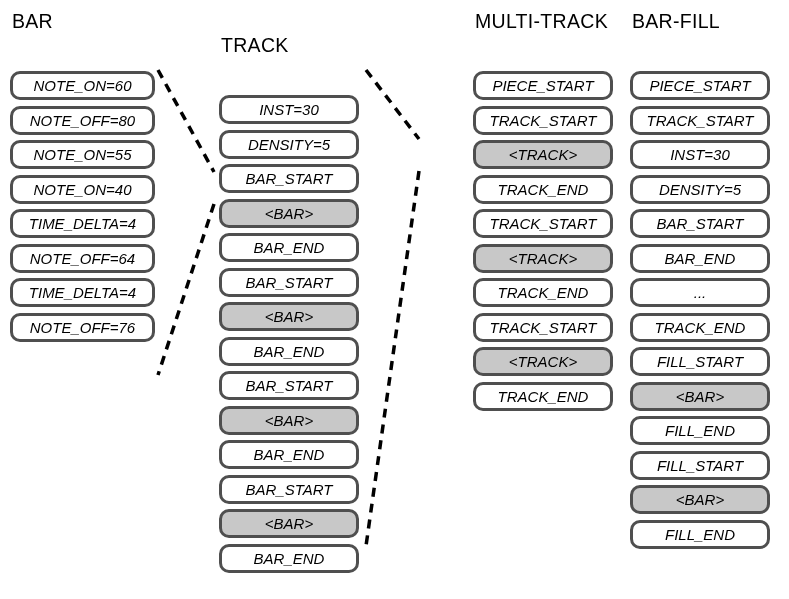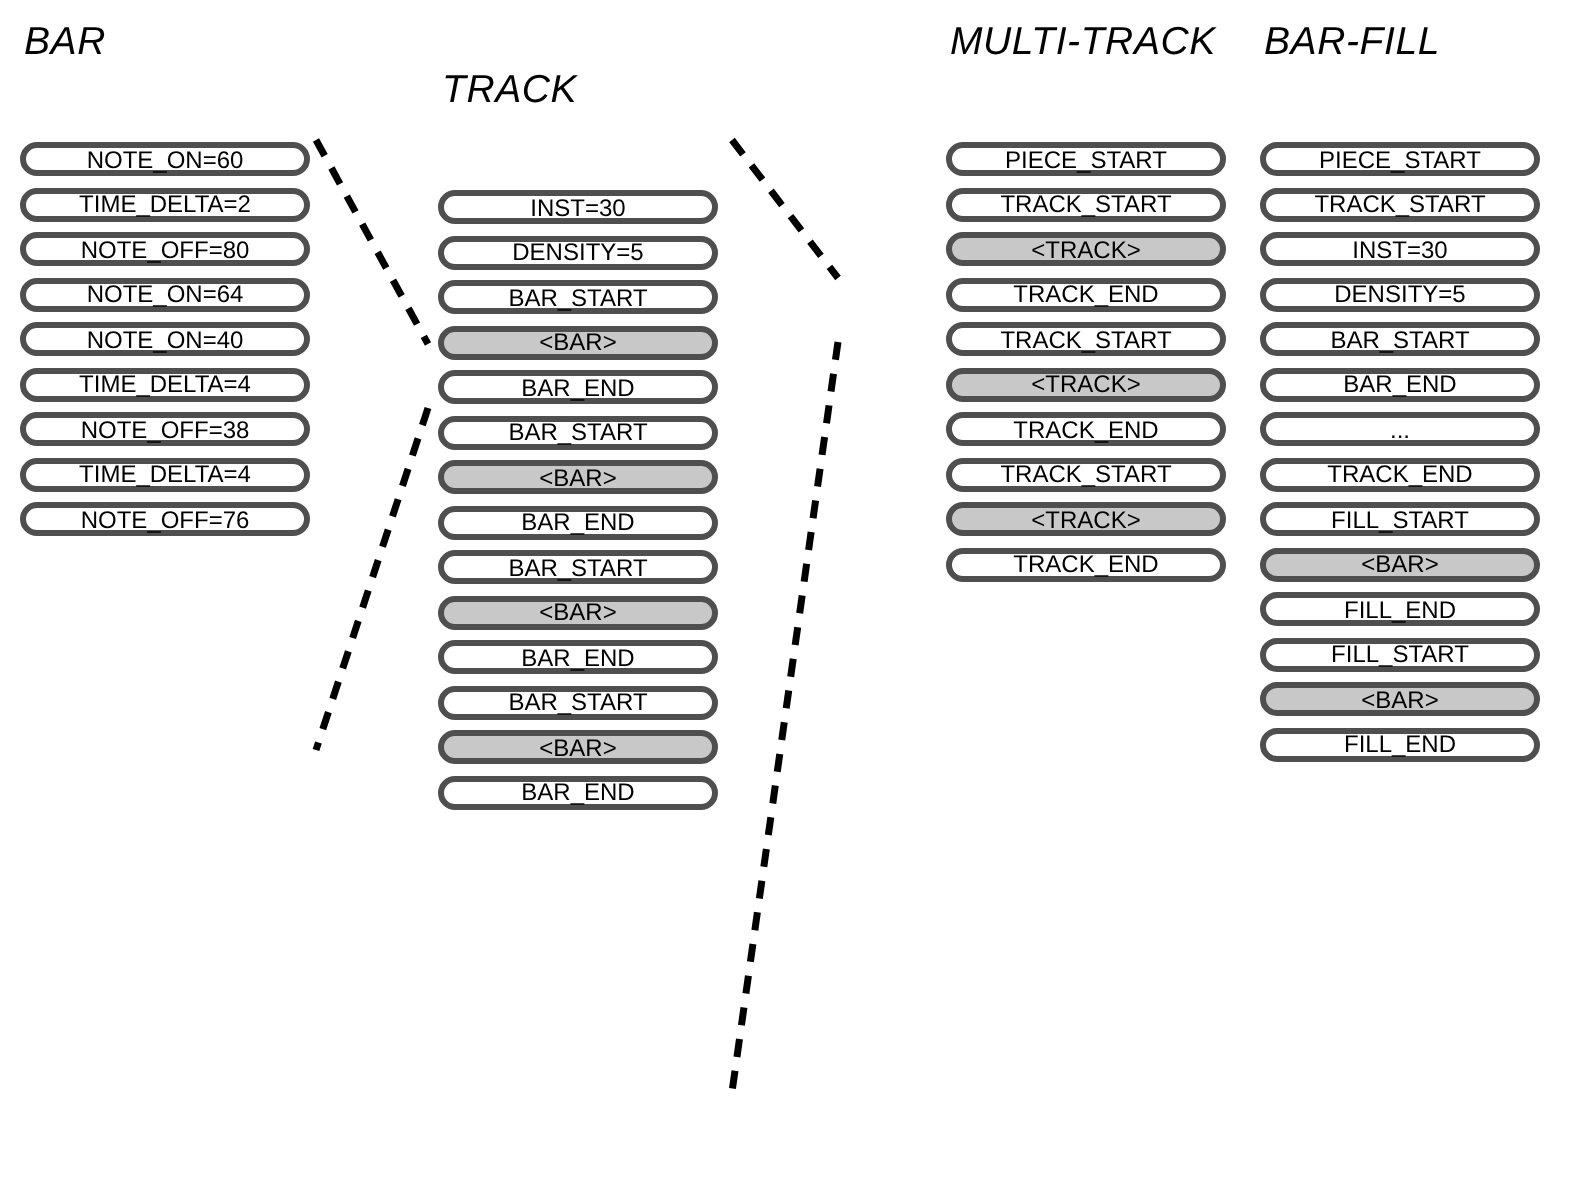--- a/index.html
+++ b/index.html
@@ -23,41 +23,41 @@
   .column-header {
     position: absolute;
     top: 10px;
     left: 2px;
     font-size: 19.5px;
     line-height: 22px;
     font-weight: 400;
     color: var(--text, #000000);
     letter-spacing: 0.3px;
     white-space: nowrap;
-    font-style: italic;
   }
   .stack {
     position: absolute;
     top: 71px;
     left: 0;
     right: 0;
   }
   .token {
     box-sizing: border-box;
-    height: 17px;
+    height: 29px;
     margin-bottom: 5.5px;
     border: 3px solid var(--box-border, #4f4f4f);
     border-radius: 10px;
     background: var(--box-fill, #ffffff);
     color: var(--text, #000000);
-    font-size: 12px;
+    font-size: 15px;
     display: flex;
     align-items: center;
     justify-content: center;
     white-space: nowrap;
+    font-style: italic;
   }
   .token.highlight {
     background: var(--highlight-fill, #c8c8c8);
   }
   svg.connectors {
     position: absolute;
     top: 0;
     left: 0;
     width: 789px;
     height: 599px;
@@ -79,26 +79,25 @@
     <line class="connector" x1="158" y1="70" x2="214" y2="172"></line>
     <line class="connector" x1="214" y1="204" x2="158" y2="375"></line>
     <line class="connector" x1="366" y1="70" x2="419" y2="139"></line>
     <line class="connector" x1="419" y1="171" x2="366" y2="546"></line>
   </svg>
 
   <div class="column" style="left:10px;width:145px;">
     <div class="column-header">BAR</div>
     <div class="stack">
         <div class="token">NOTE_ON=60</div>
-        <div class="token">TIME_DELTA=2</div>
         <div class="token">NOTE_OFF=80</div>
-        <div class="token">NOTE_ON=64</div>
+        <div class="token">NOTE_ON=55</div>
         <div class="token">NOTE_ON=40</div>
         <div class="token">TIME_DELTA=4</div>
-        <div class="token">NOTE_OFF=38</div>
+        <div class="token">NOTE_OFF=64</div>
         <div class="token">TIME_DELTA=4</div>
         <div class="token">NOTE_OFF=76</div>
       </div>
   </div>
 
   <div class="column" style="left:219px;width:140px;margin-top:24px;">
     <div class="column-header">TRACK</div>
     <div class="stack">
         <div class="token">INST=30</div>
         <div class="token">DENSITY=5</div>

